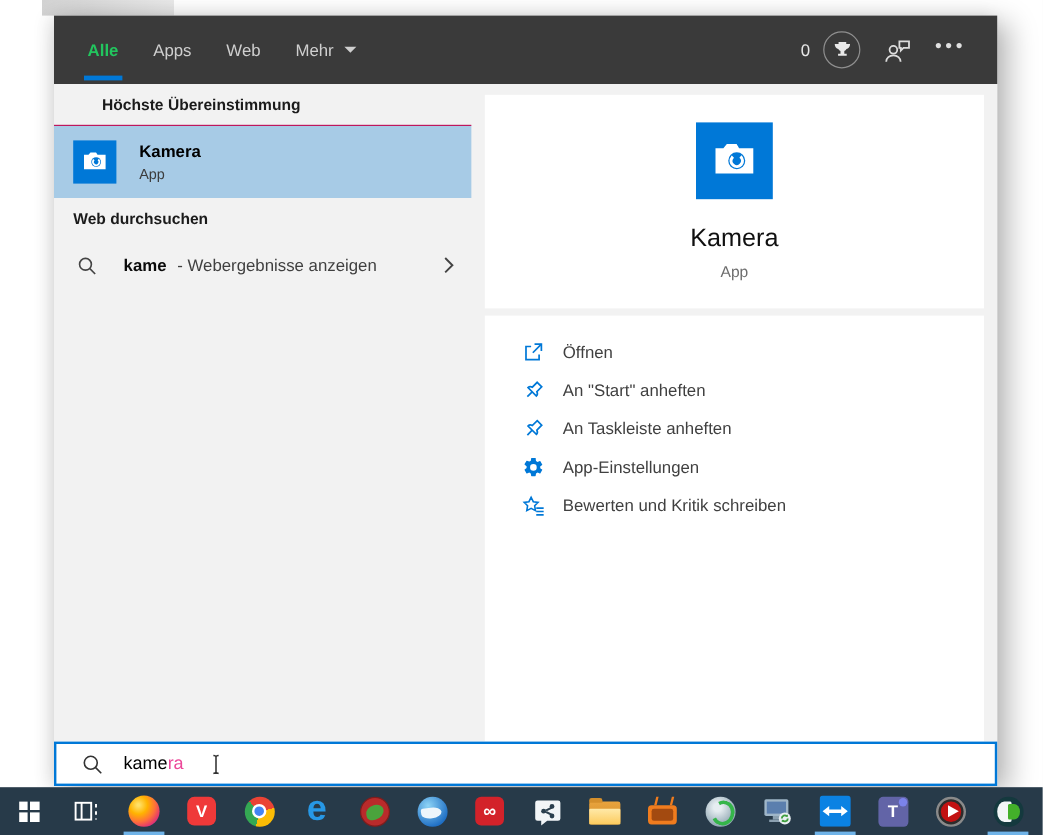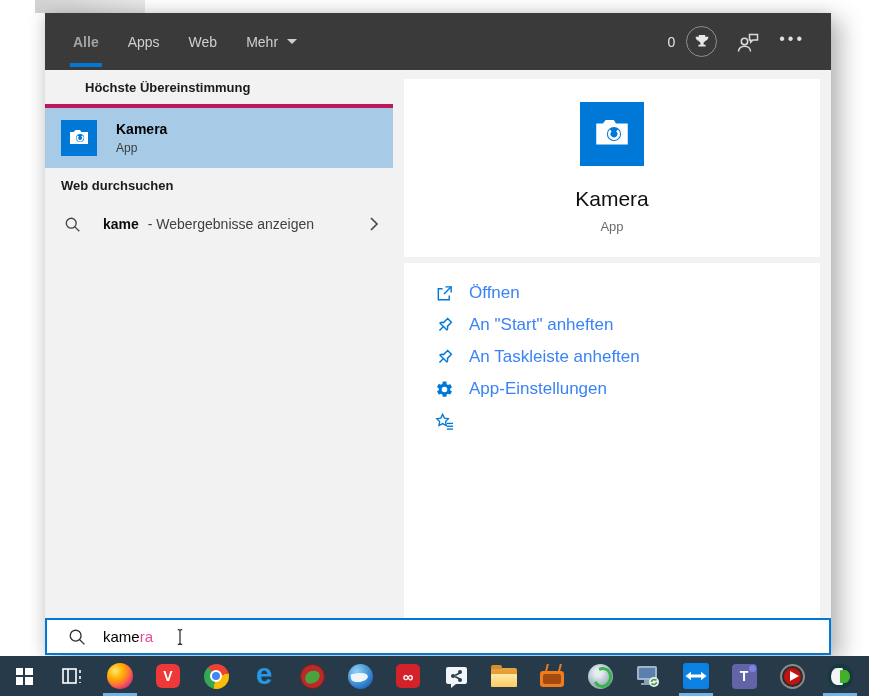--- a/index.html
+++ b/index.html
@@ -16,38 +16,38 @@
 
   
   .search-window { position:absolute; left:45px; top:13px; width:786px; height:642px;
     background:#f2f2f2; box-shadow:10px 6px 22px rgba(0,0,0,.28), -4px 0 14px rgba(0,0,0,.10); }
 
   
   .topbar { height:57px; background:#3a3a3a; display:flex; align-items:stretch;
     padding:0 26px 0 28px; }
   .tabs { display:flex; gap:29px; align-items:stretch; }
   .tab { color:#cfcfcf; font-size:14px; display:flex; align-items:center; position:relative; }
-  .tab.selected { color:#a3a3a3; font-weight:bold; }
+  .tab.selected { color:#22c55e; font-weight:bold; }
   .tab.selected::after { content:""; position:absolute; left:-3px; right:-3px; bottom:3px;
     height:4px; background:#0078d7; }
   .caret-down { width:0; height:0; margin-left:9px; border-left:5px solid transparent;
     border-right:5px solid transparent; border-top:5px solid #cfcfcf; }
   .topbar-right { margin-left:auto; display:flex; align-items:center; gap:19px; }
   .rewards { display:flex; align-items:center; gap:11px; color:#e6e6e6; font-size:14px; }
   .trophy-circle { width:31px; height:31px; border-radius:50%; border:1.5px solid #8f8f8f;
     display:flex; align-items:center; justify-content:center; }
   .ellipsis { color:#e0e0e0; font-size:16px; letter-spacing:3px; padding-bottom:6px; }
 
   
   .main { display:flex; height:548px; }
 
   
   .left-panel { width:348px; background:#f2f2f2; }
   .section-header { font-size:13px; font-weight:bold; color:#1b1b1b; padding:10px 16px 9px; }
-  .hdr-divider { border-bottom:4px solid #be185d;padding-left:40px; }
+  .hdr-divider { border-bottom:1px solid #be185d;padding-left:40px; }
   .best-match-row { height:60px; background:#a7cbe6; display:flex; align-items:center;
     padding-left:16px; }
   .tile-sm { width:36px; height:36px; background:#0078d7; display:flex; align-items:center;
     justify-content:center; flex:0 0 auto; }
   .bm-text { margin-left:19px; }
   .bm-title { font-size:14px; font-weight:bold; color:#000; }
   .bm-sub { font-size:12px; color:#3c3c3c; margin-top:4px; }
   .web-suggestion-row { height:40px; display:flex; align-items:center; padding:0 12px 0 19px; margin-top:2px; }
   .ws-text { flex:1; margin-left:22px; font-size:14px; white-space:nowrap; overflow:hidden; }
   .ws-query { color:#0b0b0b; font-weight:bold; }
@@ -58,21 +58,21 @@
   .right-panel { flex:1; background:#f2f2f2; padding:9px 11px 0 11px; display:flex; flex-direction:column; }
   .card { background:#fff; }
   .preview-card { height:178px; display:flex; flex-direction:column; align-items:center; flex:0 0 auto; }
   .tile-lg { width:64px; height:64px; background:#0078d7; margin-top:23px;
     display:flex; align-items:center; justify-content:center; }
   .preview-title { font-size:21px; color:#101010; margin-top:21px; }
   .preview-sub { font-size:13px; color:#6d6d6d; margin-top:8px; }
   .actions-card { flex:1; margin-top:6px; padding:14px 0 0 31px; }
   .action-row { height:32px; display:flex; align-items:center; }
   .action-icon { width:19px; height:19px; flex:0 0 auto; color:#0078d7; }
-  .action-label { margin-left:15px; font-size:17px; color:#3b82f6; }
+  .action-label { margin-left:15px; font-size:14px; color:#404040; }
 
   
   .search-bar { position:absolute; left:0; right:0; bottom:0; height:37px; background:#fff;
     border:2px solid #0078d7; display:flex; align-items:center; padding-left:21px; }
   .search-text { margin-left:17px; font-size:15px; color:#000; }
   .search-completion { color:#ec4899; }
   .ibeam { margin-left:22px; display:flex; align-items:center; }
 
   
   .taskbar { position:absolute; left:0; top:656px; width:869px; height:40px;
@@ -281,20 +281,21 @@
           </svg>
           <span class="action-label">App-Einstellungen</span>
         </div>
         <div class="action-row">
           <svg class="action-icon" viewBox="0 0 20 20" fill="none" stroke="currentColor" stroke-width="1.4">
             <path d="M8 2.5l1.9 3.9 4.2.6-3 3 .7 4.2L8 12.2l-3.8 2 .7-4.2-3-3 4.2-.6z"></path>
             <line x1="12.5" y1="12" x2="19" y2="12"></line>
             <line x1="12.5" y1="15" x2="19" y2="15"></line>
             <line x1="12.5" y1="18" x2="19" y2="18"></line>
           </svg>
+          <span class="action-label">Bewerten und Kritik schreiben</span>
         </div>
       </div>
     </div>
   </div>
 
   <div class="search-bar">
     <svg width="18" height="18" viewBox="0 0 20 20" fill="none" stroke="#333" stroke-width="1.5">
       <circle cx="8.5" cy="8.5" r="6"></circle>
       <line x1="13" y1="13" x2="18.2" y2="18.2"></line>
     </svg>

